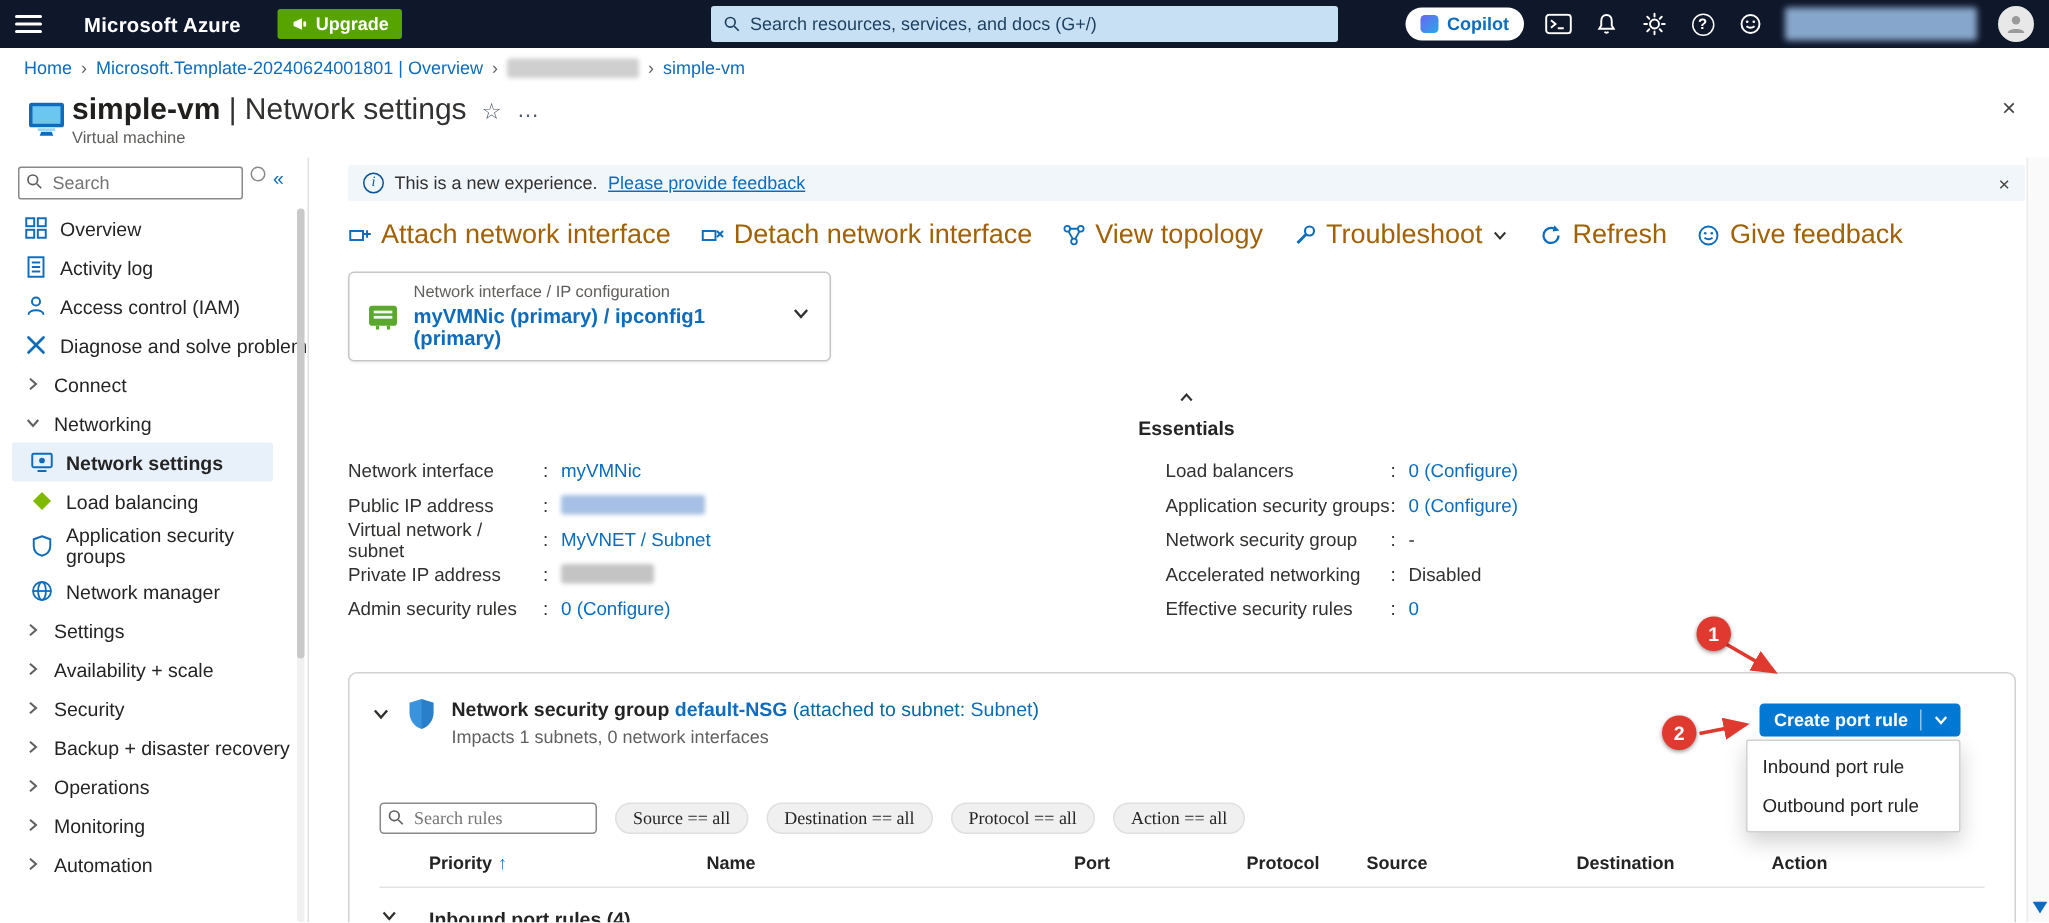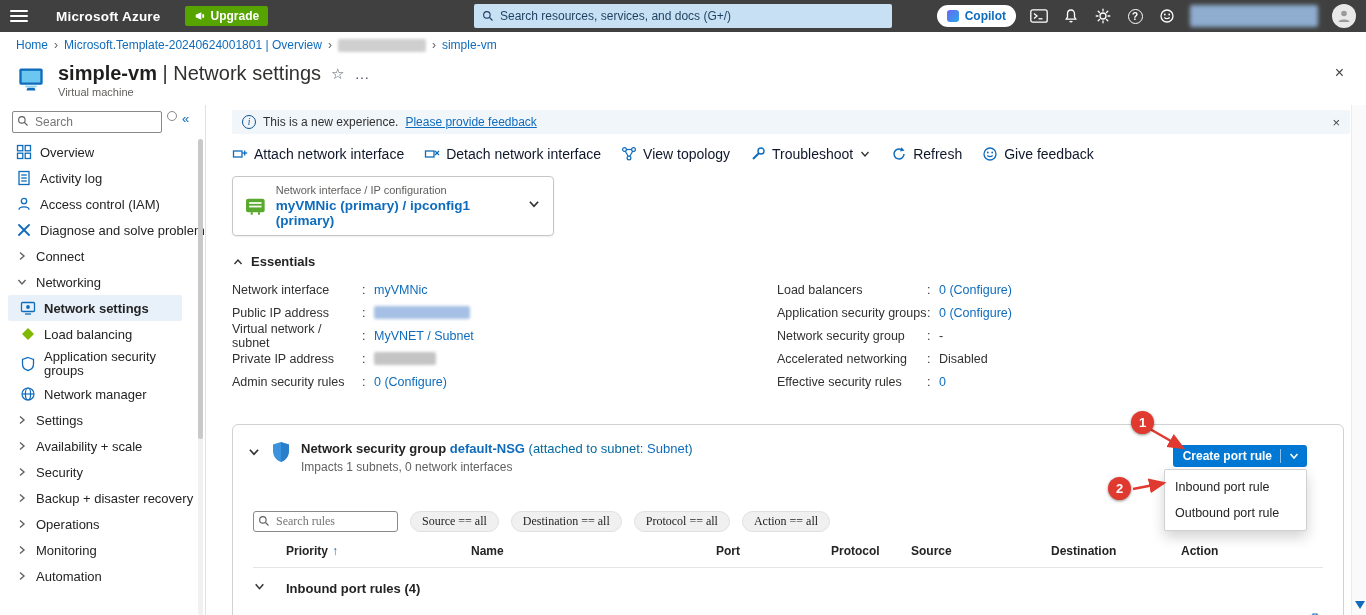--- a/index.html
+++ b/index.html
@@ -1,20 +1,20 @@
 <!DOCTYPE html>
 <html><head>
 <meta charset="utf-8">
 <style>
   * { margin:0; padding:0; box-sizing:border-box; }
   body { font-family:"Liberation Sans","DejaVu Sans",sans-serif; background:#fff; }
   .screen { position:relative; width:1366px; height:615px; overflow:hidden; background:#fff; color:#242424; }
 
   
-  .topbar { position:relative; height:32px; background:#404040; display:flex; align-items:center; padding:0 10px; gap:12px; color:#fff; }
+  .topbar { position:relative; height:32px; background:#0f172a; display:flex; align-items:center; padding:0 10px; gap:12px; color:#fff; }
   .hamburger { width:18px; height:12px; display:flex; flex-direction:column; justify-content:space-between; cursor:pointer; }
   .hamburger span { height:2px; background:#fff; border-radius:1px; }
   .brand { font-size:13.5px; font-weight:bold; letter-spacing:.2px; margin-left:16px; white-space:nowrap; }
   .upgrade-btn { display:flex; align-items:center; gap:5px; background:#57a300; color:#fff; font-size:12px; font-weight:bold; height:20px; padding:0 9px; border-radius:2px; margin-left:12px; cursor:pointer; }
   .top-search { position:absolute; left:50%; top:4px; transform:translateX(-50%); width:418px; height:24px; background:#c7e0f4; border-radius:2px; display:flex; align-items:center; gap:6px; padding:0 8px; }
   .top-search input { flex:1; border:none; background:transparent; outline:none; font-size:12px; color:#14354f; font-family:inherit; }
   .top-search input::placeholder { color:#1d3f5e; }
   .top-right { margin-left:auto; display:flex; align-items:center; gap:14px; }
   .copilot-btn { display:flex; align-items:center; gap:6px; background:#fff; color:#0f6cbd; height:22px; padding:0 10px; border-radius:11px; font-size:12px; font-weight:bold; cursor:pointer; }
   .copilot-gem { width:12px; height:12px; border-radius:3px; background:linear-gradient(135deg,#6a67f2,#2aa7e8); }
@@ -25,21 +25,21 @@
 
   
   .crumbs { height:26px; display:flex; align-items:center; padding-left:16px; font-size:12px; gap:6px; }
   .crumb { color:#0f6cbd; cursor:pointer; white-space:nowrap; }
   .crumb-sep { color:#616161; font-size:12px; }
   .crumb-redact { width:88px; height:13px; background:#cfcfcf; border-radius:2px; filter:blur(1.5px); }
 
   
   .page-head { height:47px; display:flex; align-items:flex-start; padding:4px 16px 0 16px; position:relative; }
   .vm-ic { width:30px; height:28px; margin-top:3px; }
-  .title-block { margin-left:12px; }
+  .title-block { margin-left:2px; }
   .title-line { display:flex; align-items:center; gap:10px; }
   .title-main { font-size:20px; font-weight:bold; color:#201f1e; }
   .title-rest { font-size:20px; color:#323130; }
   .star, .more { color:#4f5b66; font-size:15px; cursor:pointer; }
   .subtitle { font-size:11px; color:#605e5c; margin-top:1px; }
   .page-close { margin-left:auto; color:#444; font-size:16px; cursor:pointer; padding:2px 6px; }
 
   
   .body-row { display:flex; height:510px; }
 
@@ -61,30 +61,30 @@
   .side-scroll { position:absolute; right:2px; top:34px; bottom:0; width:5px; background:#f1f1f1; border-radius:3px; }
   .side-thumb { position:absolute; top:0; left:0; width:5px; height:300px; background:#c9c9c9; border-radius:3px; }
 
   
   .main { flex:1; padding:5px 16px 0 26px; position:relative; }
   .banner { height:24px; background:#f1f6fb; display:flex; align-items:center; gap:7px; padding:0 10px; font-size:12px; color:#323130; border-radius:2px; }
   .info-ic { width:14px; height:14px; border:1.3px solid #0b5394; color:#0b5394; border-radius:50%; font-size:9.5px; font-style:italic; font-family:"Liberation Serif",serif; display:flex; align-items:center; justify-content:center; flex:none; }
   .banner a { color:#0f6cbd; text-decoration:underline; cursor:pointer; }
   .banner-close { margin-left:auto; color:#444; cursor:pointer; font-size:13px; }
 
-  .cmdbar { margin-top:12px; display:flex; align-items:flex-start; gap:20px; font-size:14px; color:#0f172a; }
+  .cmdbar { margin-top:12px; display:flex; align-items:flex-start; gap:20px; font-size:18px; color:#a16207; }
   .cmd { display:flex; align-items:center; gap:6px; cursor:pointer; white-space:nowrap; }
   .cmd svg { flex:none; }
 
   .nic-card { margin-top:14px; width:322px; border:1px solid #c8c6c4; border-radius:4px; box-shadow:0 1px 2px rgba(0,0,0,.07); display:flex; align-items:center; gap:10px; padding:7px 12px; cursor:pointer; }
   .nic-label { font-size:11px; color:#605e5c; }
   .nic-value { font-size:13.5px; font-weight:bold; color:#0f6cbd; margin-top:2px; }
   .nic-chev { margin-left:auto; color:#323130; }
 
-  .ess-head { margin-top:18px; display:flex; align-items:center; gap:7px; font-size:13px; font-weight:bold; color:#242424; cursor:pointer; }
+  .ess-head { margin-top:18px; display:flex; align-items:center; gap:7px; font-size:13px; font-weight:bold; color:#242424; cursor:pointer;flex-direction:column; }
   .ess-grid { margin-top:9px; display:flex; font-size:12.5px; }
   .ess-col { width:545px; }
   .ess-col.right { flex:1; }
   .ess-row { display:flex; height:23px; align-items:center; }
   .ess-label { width:130px; color:#323130; flex:none; }
   .ess-col.right .ess-label { width:150px; }
   .ess-colon { width:12px; color:#323130; flex:none; }
   .ess-colon::before { content:":"; }
   .ess-val { color:#323130; }
   .ess-val.link { color:#0f6cbd; cursor:pointer; }

